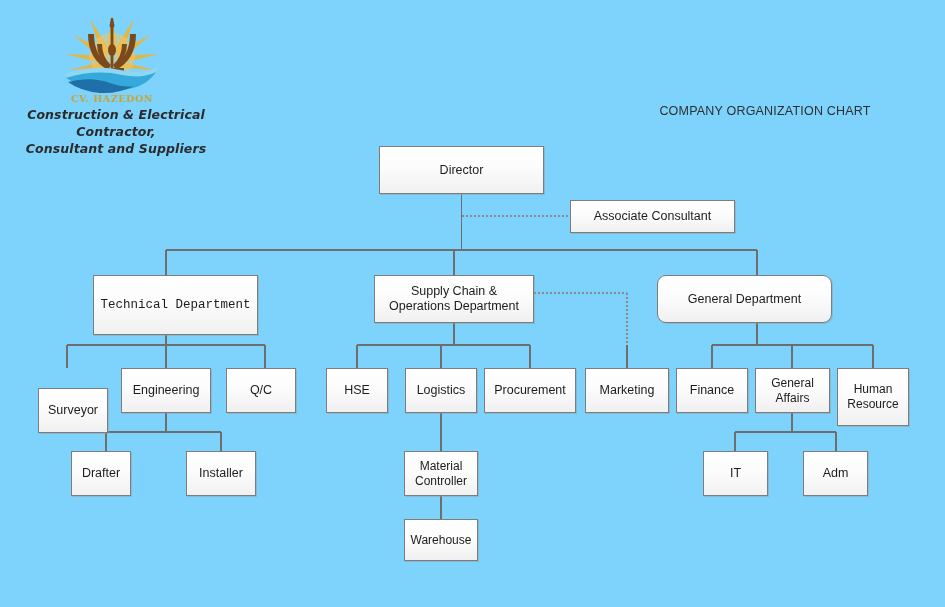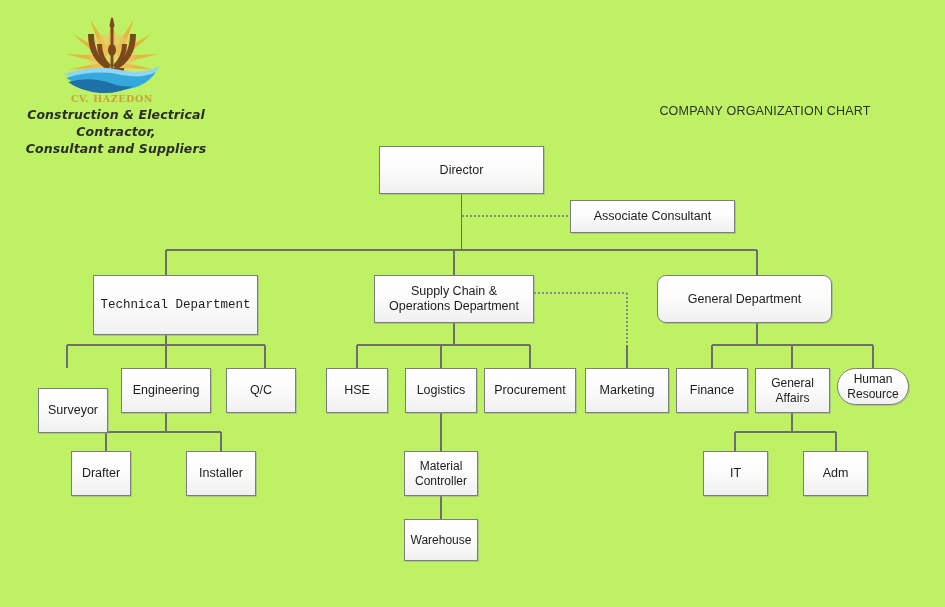--- a/index.html
+++ b/index.html
@@ -9,21 +9,21 @@
     background: #ffffff;
   }
   body {
     font-family: "Liberation Sans", sans-serif;
     color: #1a1a1a;
   }
   #page {
     position: relative;
     width: 945px;
     height: 607px;
-    background: #bef264;
+    background: #7dd3fc;
     overflow: hidden;
   }
 
   
   #logo-block {
     position: absolute;
     left: 0px;
     top: 2px;
     width: 232px;
     height: 140px;
@@ -254,21 +254,21 @@
     </div>
 
     <div class="node" style="left:676px; top:368px; width:72px; height:45px;">
       <span>Finance</span>
     </div>
 
     <div class="node small" style="left:755px; top:368px; width:75px; height:45px;">
       <span>General Affairs</span>
     </div>
 
-    <div class="node small" style="left:837px; top:368px; width:72px; height:37px;border-radius:19px;">
+    <div class="node small" style="left:837px; top:368px; width:72px; height:58px;">
       <span>Human Resource</span>
     </div>
 
     <div class="node" style="left:71px; top:451px; width:60px; height:45px;">
       <span>Drafter</span>
     </div>
 
     <div class="node" style="left:186px; top:451px; width:70px; height:45px;">
       <span>Installer</span>
     </div>

